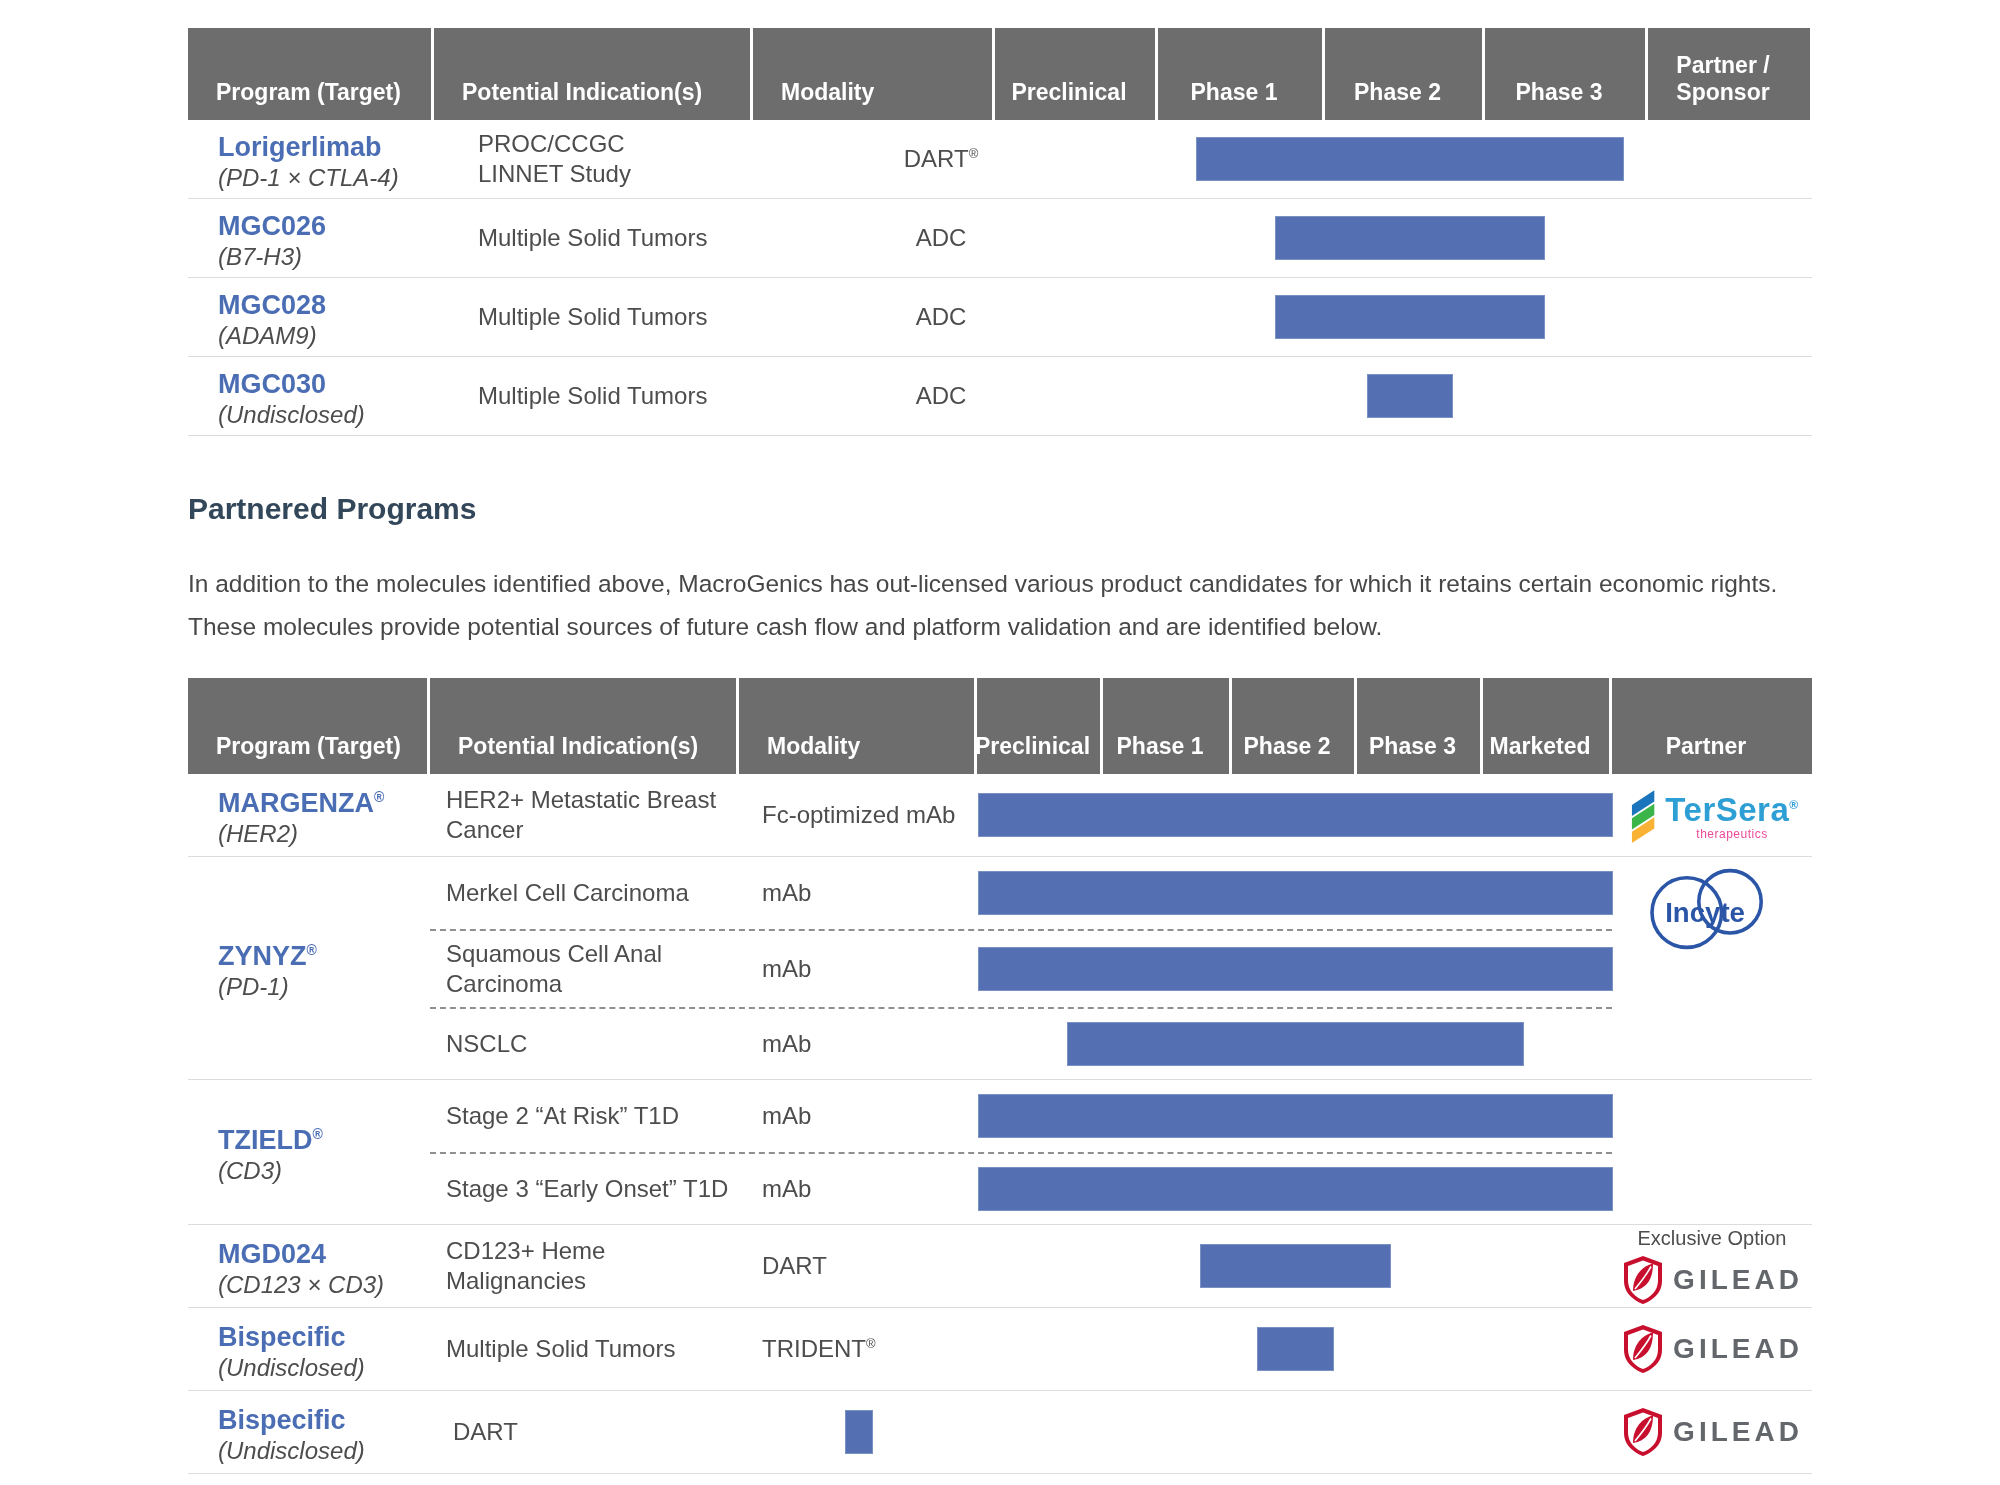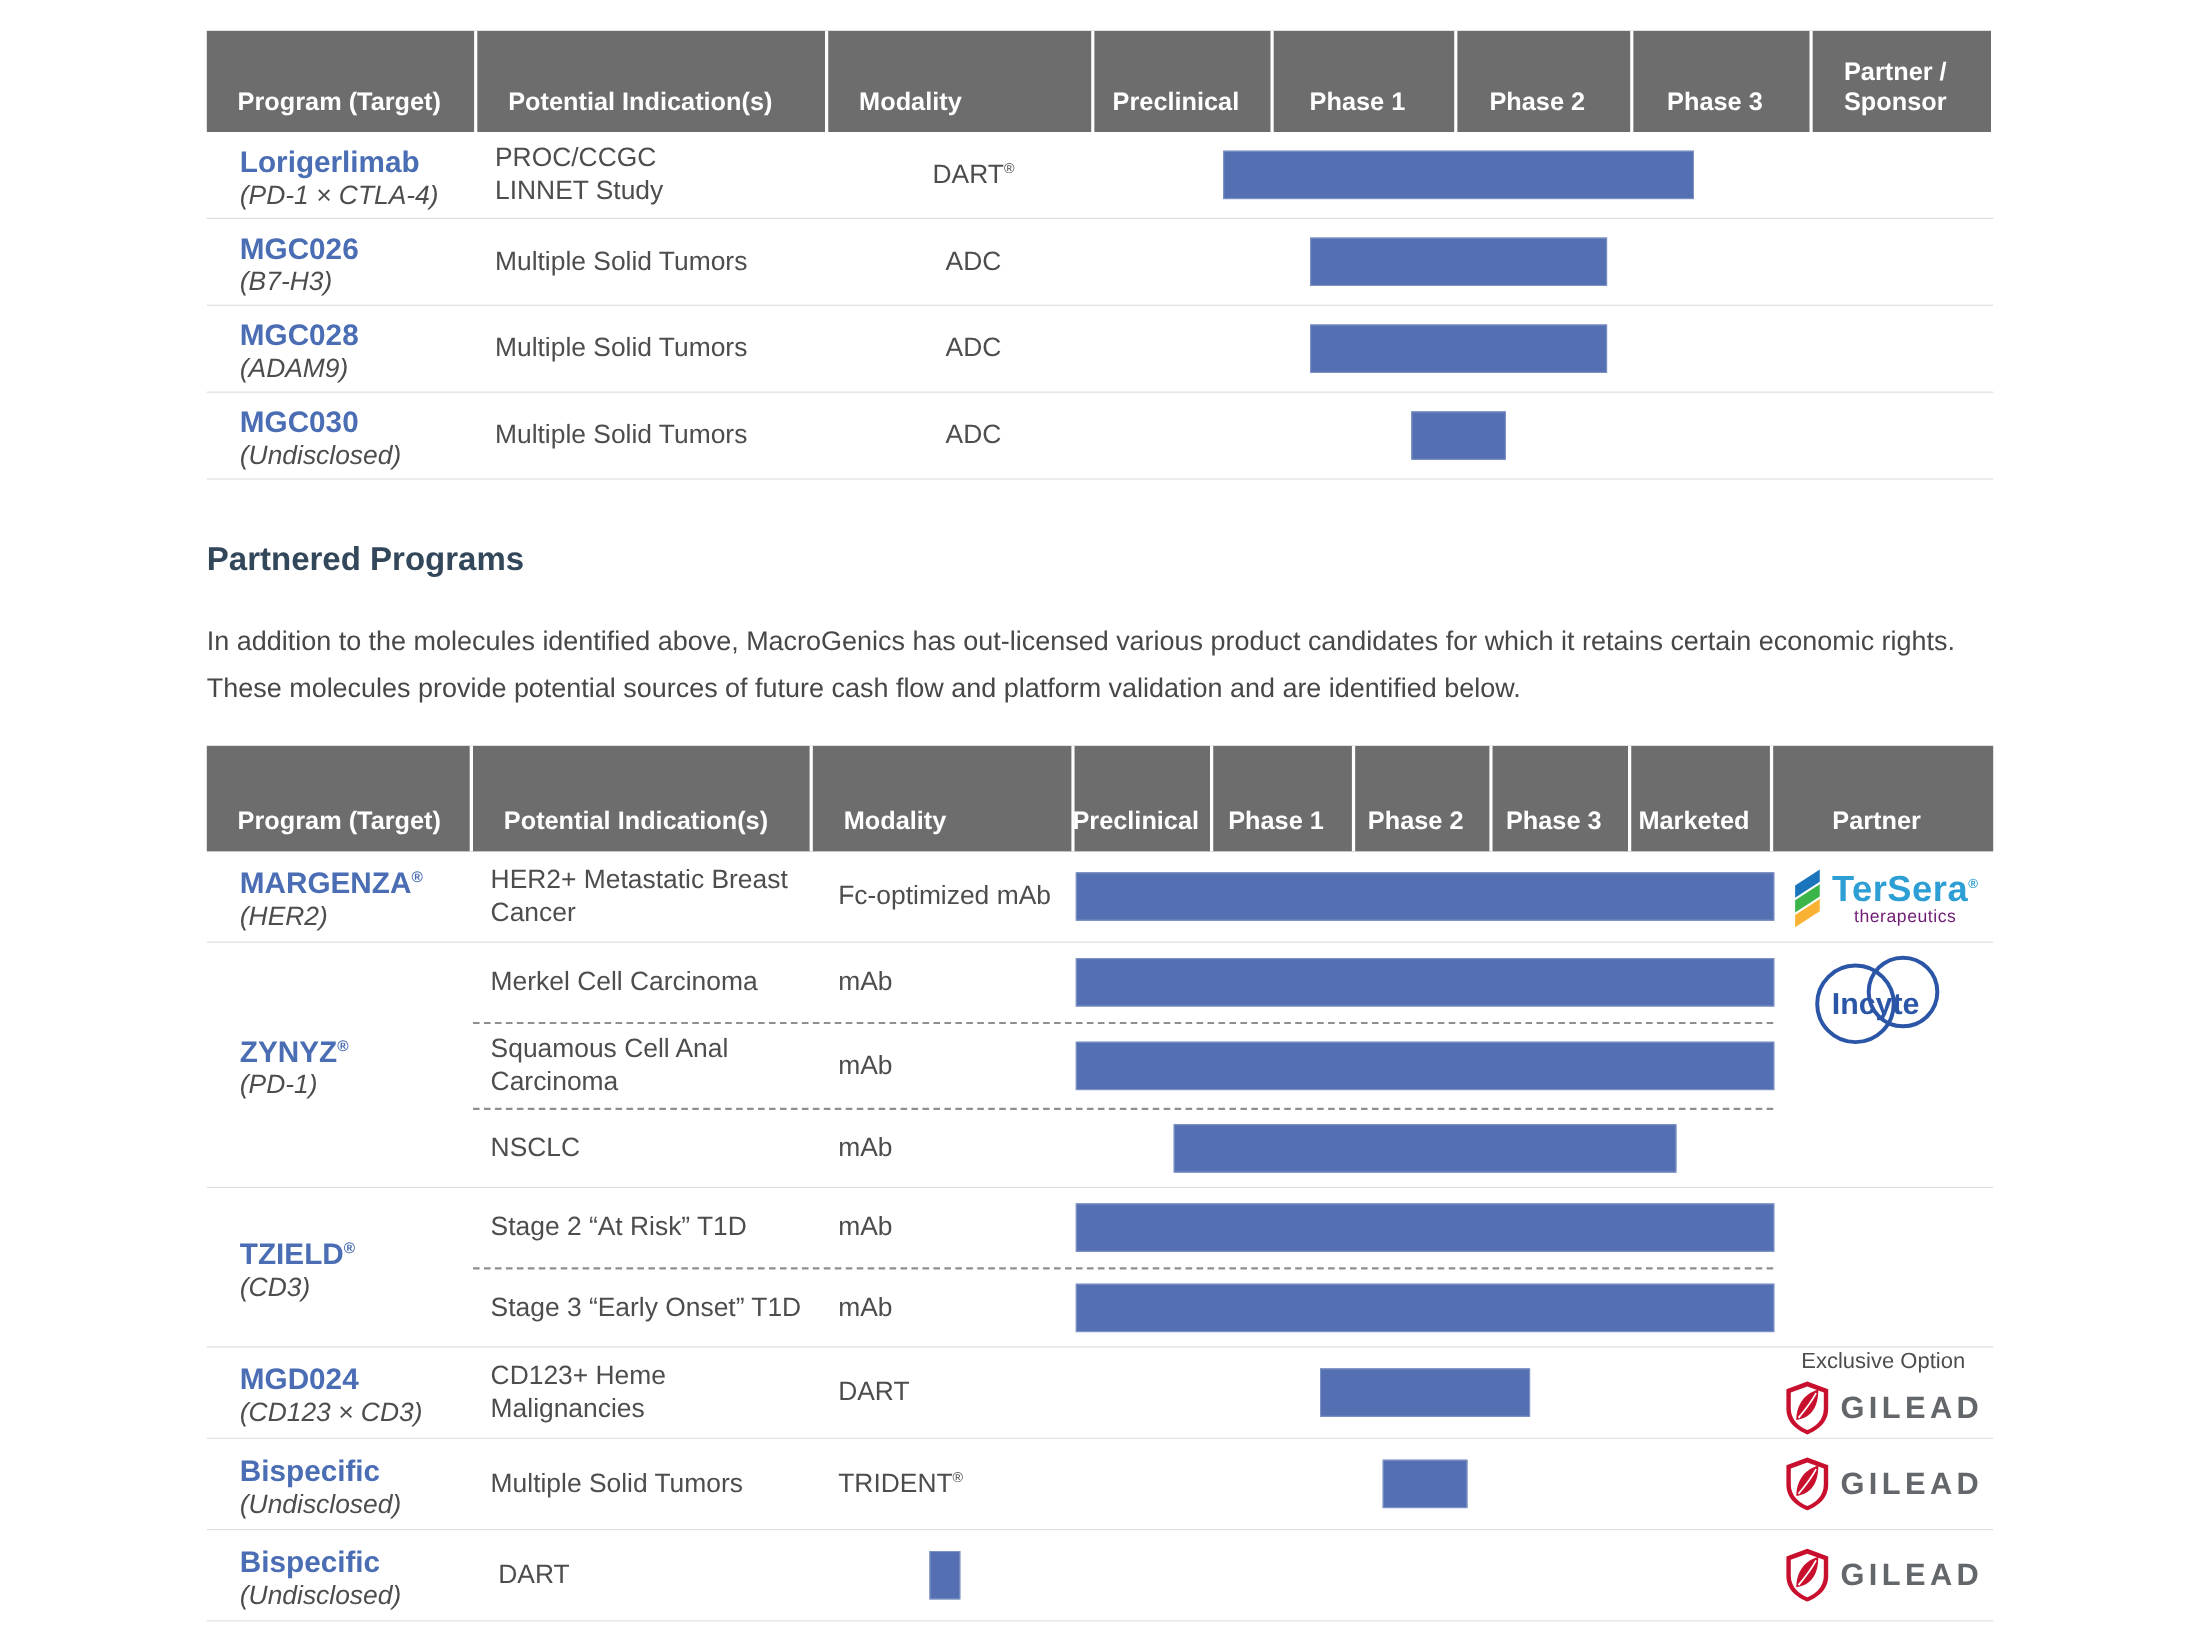--- a/index.html
+++ b/index.html
@@ -30,21 +30,21 @@
   .ind span:empty { display:none; }
   .mod { font-size:24px; color:#4d4d4d; }
   .mod sup { font-size:13px; }
 
   .bar-area { display:flex; align-items:center; }
   .bar { height:44px; background:#5470b2; border:1px solid #7d92c4; }
 
   
   .t1-head { grid-template-columns:246px 319px 242px 163px 167px 160px 163px 162px; height:92px; }
   .t1-row  { display:grid; grid-template-columns:246px 319px 242px 653px 162px;
-             min-height:78px; border-bottom:1px solid #dcdcdc; padding:6px 0; }
+             min-height:78px; border-bottom:1px solid #dcdcdc; padding:6px 0;gap:28px; }
   .t1-row .prog { padding-left:30px; }
   .t1-row .ind  { padding-left:16px; }
   .t1-row .mod-cell { padding-left:22px;align-items:center; }
   .t1-row .bar { margin-left:9px; }
 
   
   .section-heading { margin-top:56px; font-size:30px; font-weight:bold; color:#33475b; }
   .section-paragraph { margin-top:36px; width:1624px; font-size:24.5px; line-height:43px; color:#474747; }
 
   
@@ -60,21 +60,21 @@
   .t2-subrow .mod-cell { padding-left:23px; }
   .t2-subrow .bar { margin-left:2px; }
   .t2-partner { display:flex; flex-direction:column; align-items:center; justify-content:center; }
   .t2-partner.top { justify-content:flex-start; padding-top:10px; }
 
   
   .tersera { display:flex; align-items:center; }
   .tersera-text { display:flex; flex-direction:column; align-items:center; margin-left:6px; }
   .tersera-name { font-size:33px; color:#2e9fd4; font-weight:bold; line-height:33px; letter-spacing:0.5px; }
   .tersera-name sup { font-size:12px; }
-  .tersera-sub { font-size:16px; color:#701a75; margin-top:1px; letter-spacing:0.5px; }
+  .tersera-sub { font-size:12px; color:#ec4899; margin-top:1px; letter-spacing:0.5px; }
 
   .sanofi { position:relative; font-size:50px; font-weight:bold; color:#141419; letter-spacing:1px; }
   .sanofi .s-dot { position:absolute; left:-4px; bottom:6px; width:9px; height:9px; border-radius:50%; background:#7a00e6; }
   .sanofi .i-wrap { position:relative; }
   .sanofi .i-dot { position:absolute; right:1px; top:-12px; width:10px; height:10px; border-radius:50%; background:#7a00e6; }
 
   .gilead { display:flex; align-items:center; }
   .gilead-text { font-size:28px; font-weight:bold; color:#63666a; letter-spacing:4px; margin-left:8px; }
   .gilead-note { font-size:20px; color:#4d4d4d; margin-bottom:4px; }
 

